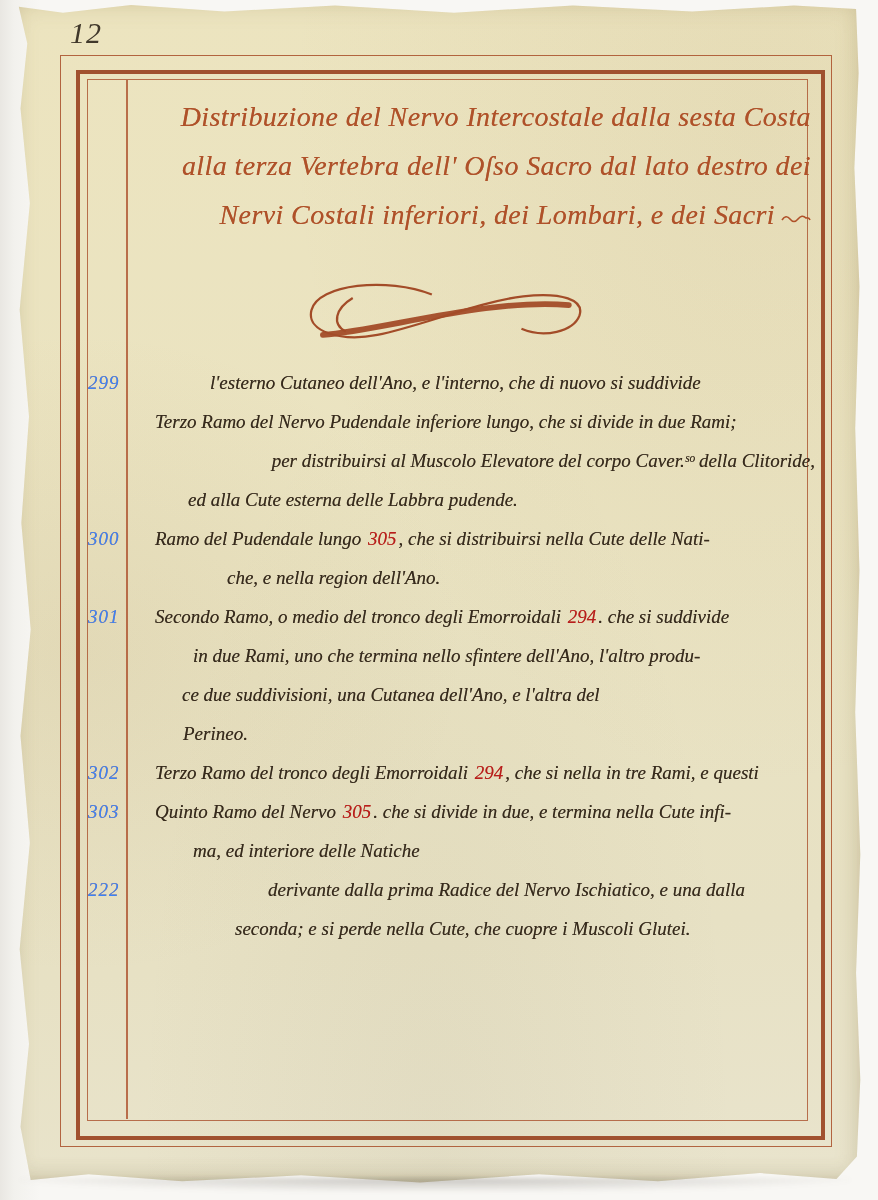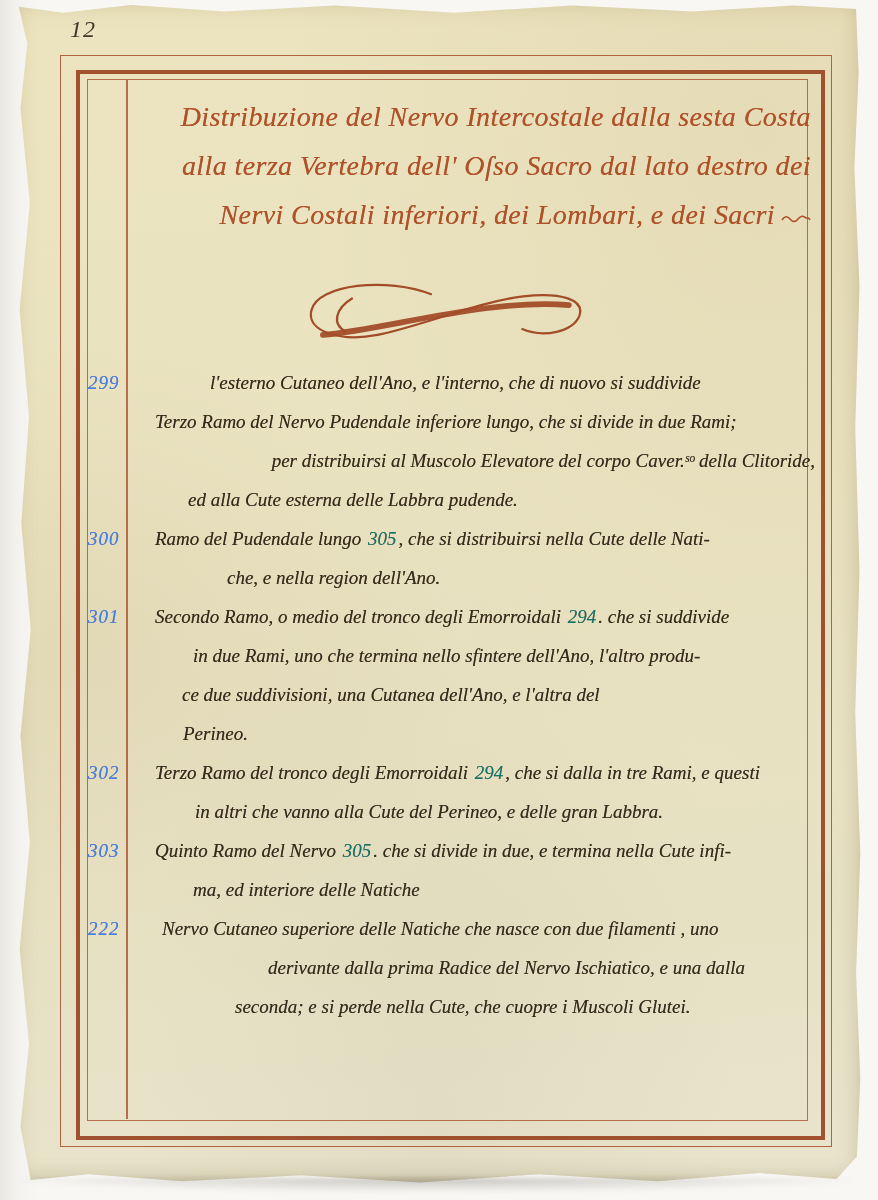--- a/index.html
+++ b/index.html
@@ -40,21 +40,21 @@
 
   
   .frame{position:absolute;pointer-events:none;}
   .frame-outer{left:60px;top:55px;width:770px;height:1090px;border:1.8px solid rgba(168,77,40,.85);}
   .frame-thick{left:76px;top:70px;width:741px;height:1062px;border:4.5px solid rgba(154,68,34,.92);}
   .frame-inner{left:87px;top:79px;width:719px;height:1040px;border:1.6px solid rgba(170,80,44,.8);}
   .margin-rule{position:absolute;left:126px;top:80px;width:1.6px;height:1039px;background:rgba(172,80,44,.8);}
 
   
   .page-number{
-    position:absolute;left:70px;top:16px;font-style:italic;font-size:24px;
+    position:absolute;left:70px;top:16px;font-style:italic;font-size:30px;
     color:#40382b;letter-spacing:1px;
   }
 
   
   .title-block{
     position:absolute;left:127px;top:92px;width:684px;text-align:right;
     font-style:italic;font-size:28px;line-height:49px;color:#af5129;
     letter-spacing:.4px;white-space:nowrap;
     text-shadow:0 0 .6px rgba(175,81,41,.75);
   }
@@ -72,21 +72,21 @@
     position:absolute;left:155px;top:363px;width:660px;
     font-style:italic;font-size:19px;line-height:39px;color:#362a1c;
     text-shadow:0 0 .5px rgba(54,42,28,.6);
   }
   .entry{position:relative;}
   .entry .num{
     position:absolute;left:-67px;top:0;color:#3b82f6;font-size:19px;
     letter-spacing:1px;text-shadow:0 0 .5px rgba(178,76,40,.7);
   }
   .entry .line{height:39px;white-space:nowrap;}
-  .entry .ref{color:#0f766e;padding:0 2px;text-shadow:0 0 .5px rgba(181,80,42,.7);}
+  .entry .ref{color:#b91c1c;padding:0 2px;text-shadow:0 0 .5px rgba(181,80,42,.7);}
 </style>
 </head>
 <body>
 
 <div class="stage">
 
   <div class="paper"></div>
   <div class="sheet-shadow"></div>
 
   <div class="frame frame-outer"></div>
@@ -125,29 +125,27 @@
       </div>
       <div class="entry">
         <span class="num">301</span>
         <div class="line" style="padding-left: 0px;"><span>Secondo Ramo, o medio del tronco degli Emorroidali </span><span class="ref">294</span><span>. che si suddivide</span></div>
         <div class="line" style="padding-left: 38px;"><span>in due Rami, uno che termina nello sfintere dell'Ano, l'altro produ-</span></div>
         <div class="line" style="padding-left: 27px;"><span>ce due suddivisioni, una Cutanea dell'Ano, e l'altra del</span></div>
         <div class="line" style="padding-left: 28px;"><span>Perineo.</span></div>
       </div>
       <div class="entry">
         <span class="num">302</span>
-        <div class="line" style="padding-left: 0px;"><span>Terzo Ramo del tronco degli Emorroidali </span><span class="ref">294</span><span>, che si dalla in tre Rami, e questi</span></div>
-        <div class="line" style="padding-left: 40px;"><span>in altri che vanno alla Cute del Perineo, e delle gran Labbra.</span></div>
+        <div class="line" style="padding-left: 0px;"><span>Terzo Ramo del tronco degli Emorroidali </span><span class="ref">294</span><span>, che si nella in tre Rami, e questi</span></div>
       </div>
       <div class="entry">
         <span class="num">303</span>
         <div class="line" style="padding-left: 0px;"><span>Quinto Ramo del Nervo </span><span class="ref">305</span><span>. che si divide in due, e termina nella Cute infi-</span></div>
         <div class="line" style="padding-left: 38px;"><span>ma, ed interiore delle Natiche</span></div>
       </div>
       <div class="entry">
         <span class="num">222</span>
-        <div class="line" style="padding-left: 7px;"><span>Nervo Cutaneo superiore delle Natiche che nasce con due filamenti , uno</span></div>
         <div class="line" style="padding-left: 113px;"><span>derivante dalla prima Radice del Nervo Ischiatico, e una dalla</span></div>
         <div class="line" style="padding-left: 80px;"><span>seconda; e si perde nella Cute, che cuopre i Muscoli Glutei.</span></div>
       </div>
     </div>
 
 </div>
 
 </body></html>

